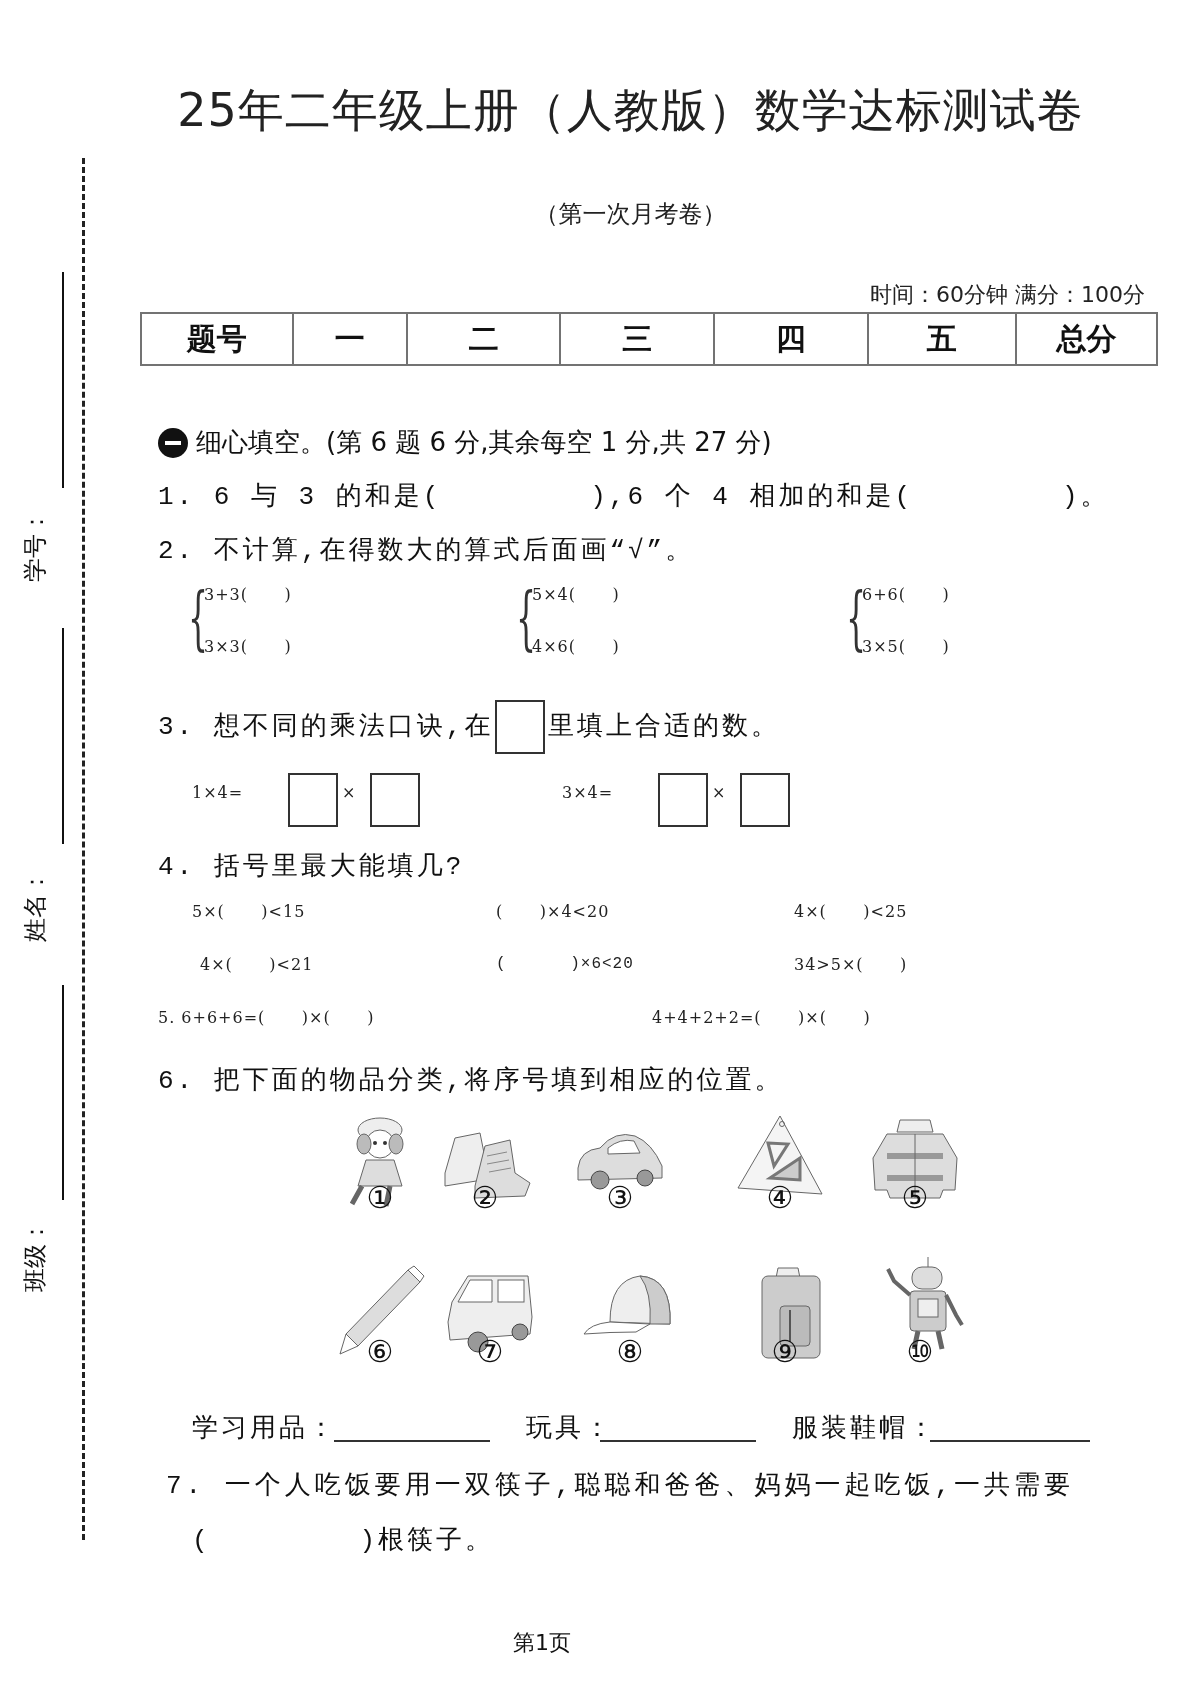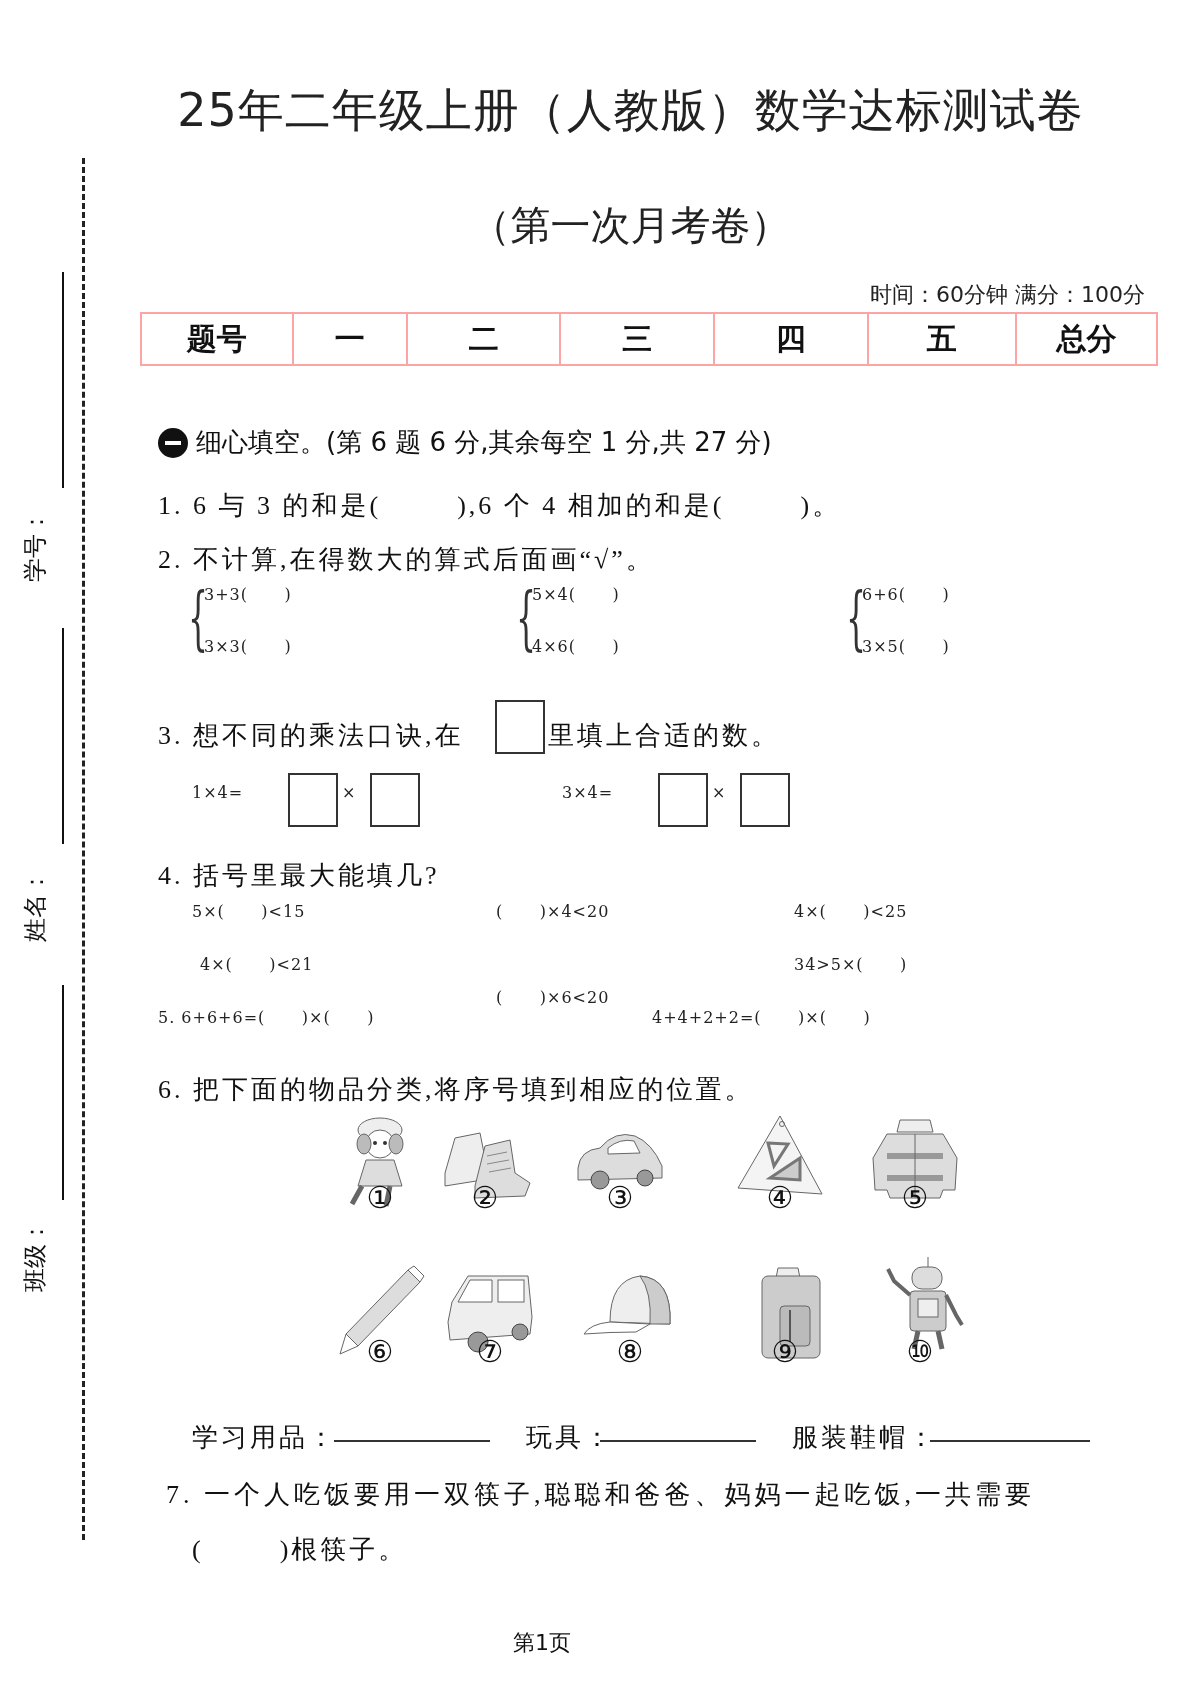--- a/index.html
+++ b/index.html
@@ -19,45 +19,45 @@
     transform: rotate(-90deg); transform-origin: center center; white-space: nowrap;
     width: 80px; text-align: center; margin-left: -40px;
   }
 
   .title {
     position: absolute; left: 0; width: 1191px; top: 80px; text-align: center;
     font-size: 46px; letter-spacing: 1px; color: #222; padding-left: 70px; box-sizing: border-box;
   }
   .subtitle {
     position: absolute; left: 0; width: 1191px; top: 198px; text-align: center;
-    font-size: 40px; color: #222; padding-left: 70px; box-sizing: border-box;
+    font-size: 24px; color: #222; padding-left: 70px; box-sizing: border-box;
   }
   .meta { position: absolute; right: 46px; top: 280px; font-size: 22px; color: #222; }
 
   table.score {
     position: absolute; left: 140px; top: 312px; width: 1018px; border-collapse: collapse;
   }
   table.score td {
-    border: 2px solid #fca5a5; height: 48px; text-align: center; font-size: 30px;
+    border: 2px solid #737373; height: 48px; text-align: center; font-size: 30px;
     font-family: Liberation Serif, serif; font-weight: bold; color: #111;
   }
 
   .section-head {
     position: absolute; left: 158px; top: 425px; font-size: 26px; color: #111;
     display: flex; align-items: center; gap: 8px;
   }
   .badge {
     width: 30px; height: 30px; border-radius: 50%; background: #111; position: relative;
   }
   .badge::after {
     content: ""; position: absolute; left: 7px; right: 7px; top: 13px; height: 4px; background: #fff;
   }
 
   .q { position: absolute; font-size: 26px; color: #111; white-space: pre;
-       font-family: Liberation Serif, serif; letter-spacing: 3px; margin-top: 10px; }
+       font-family: Liberation Mono, monospace; letter-spacing: 3px; }
   .math { position: absolute; font-size: 16px; color: #222; white-space: pre;
           font-family: "DejaVu Serif", serif; letter-spacing: 1px; text-align: center; }
   .brace { position: absolute; font-size: 70px; line-height: 1; color: #333; font-family: "DejaVu Serif", serif; font-weight: lighter; transform: scaleX(0.45); transform-origin: left center; }
 
   .box { position: absolute; width: 46px; height: 50px; border: 2px solid #333; background: #fff; }
 
   .pic { position: absolute; width: 100px; height: 100px; }
   .num { position: absolute; font-size: 30px; font-family: "DejaVu Serif", serif; color: #111; width: 60px; text-align: center; }
 
   .blank { position: absolute; height: 0; border-bottom: 2px solid #333; }
@@ -123,21 +123,21 @@
 <div class="math" style="left:562px;top:783px;">3×4=</div>
 <div class="box" style="left:658px;top:773px;"></div>
 <div class="math" style="left:712px;top:783px;">×</div>
 <div class="box" style="left:740px;top:773px;"></div>
 
 <div class="q" style="left:158px;top:848px;">4. 括号里最大能填几?</div>
 <div class="math" style="left:192px;top:902px;">5×(      )&lt;15</div>
 <div class="math" style="left:496px;top:902px;">(      )×4&lt;20</div>
 <div class="math" style="left:794px;top:902px;">4×(      )&lt;25</div>
 <div class="math" style="left:200px;top:955px;">4×(      )&lt;21</div>
-<div class="math" style="left:496px;top:988px;">(      )×6&lt;20</div>
+<div class="math" style="left:496px;top:955px;font-family:Liberation Mono, monospace;">(      )×6&lt;20</div>
 <div class="math" style="left:794px;top:955px;">34&gt;5×(      )</div>
 
 <div class="math" style="left:158px;top:1008px;">5. 6+6+6=(      )×(      )</div>
 <div class="math" style="left:652px;top:1008px;">4+4+2+2=(      )×(      )</div>
 
 <div class="q" style="left:158px;top:1062px;">6. 把下面的物品分类,将序号填到相应的位置。</div>
 
 <svg class="pic" style="left:330px;top:1108px;" viewBox="0 0 100 100">
   <ellipse cx="50" cy="22" rx="22" ry="12" fill="#eee" stroke="#666"></ellipse>
   <circle cx="50" cy="36" r="14" fill="#fff" stroke="#666"></circle>

